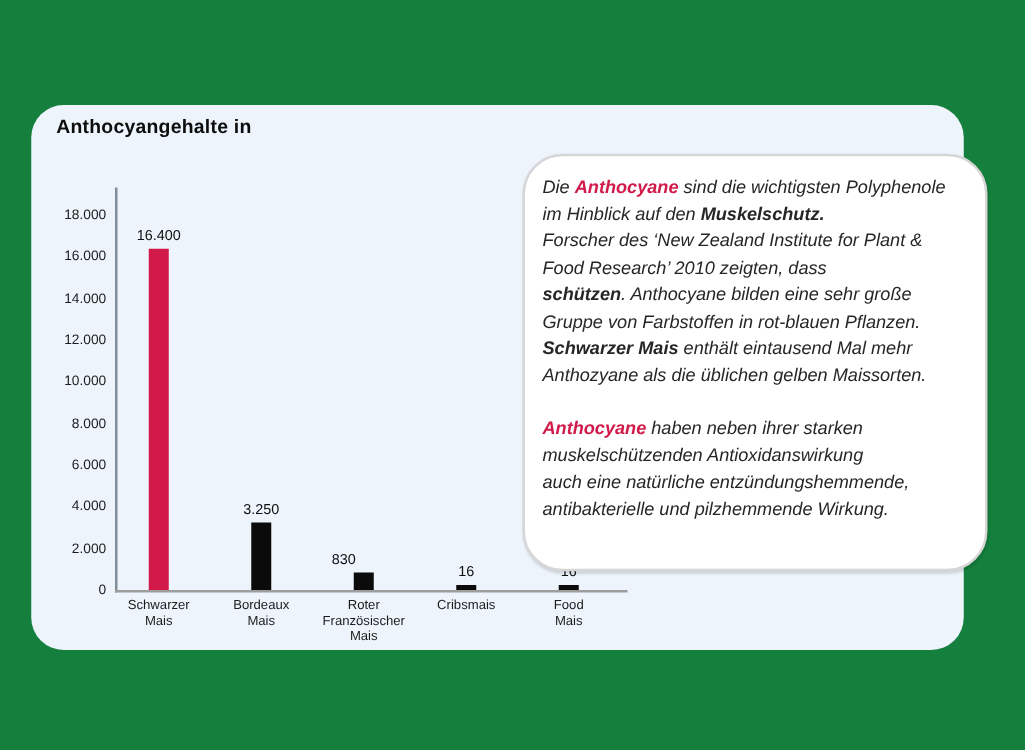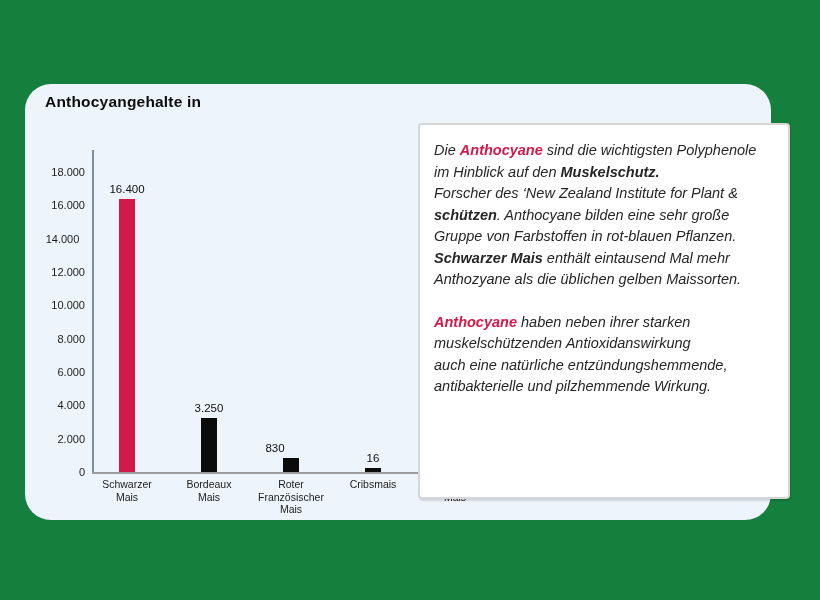--- a/index.html
+++ b/index.html
@@ -30,25 +30,25 @@
   .chart { position: absolute; left: 40px; top: 140px; width: 480px; height: 395px; }
   .chart > div { position: absolute; }
   .vaxis { width: 2px; background: #818c99; }
   .haxis { height: 2px; background: #9d9d9d; }
   .ytick  { text-align: right; font-size: 11px;   color: #1c1c1c; height: 14px; line-height: 14px; }
   .vlabel { text-align: center; font-size: 11.5px; color: #111111; height: 14px; line-height: 14px; }
   .clabel { text-align: center; font-size: 10.5px; line-height: 12.5px; color: #1c1c1c; }
   .infobox {
     position: absolute;
     left: 418px; top: 123px;
-    width: 372px; height: 376px;
+    width: 372px; height: 334px;
     box-sizing: border-box;
     background: #ffffff;
     border: 2px solid #d6d6d6;
-    border-radius: 4px;
+    border-radius: 32px;
     box-shadow: 1px 2px 2px rgba(0,0,0,0.13);
     padding: 15px 10px 0 14px;
     font-style: italic;
     font-size: 14.5px;
     line-height: 21.5px;
     color: #262626;
   }
   .ib-para + .ib-para { margin-top: 21px; }
   .ib-line { white-space: nowrap; }
   .ib-line .b { font-weight: bold; }
@@ -62,21 +62,21 @@
 
   <div class="title">
     <div>Anthocyangehalte in</div>
   </div>
 
   <div class="chart" id="chart">
       <div class="vaxis" style="left: 52px; top: 10px; height: 324px;"></div>
       <div class="haxis" style="left: 52px; top: 332px; width: 410px;"></div>
       <div class="ytick" style="left: 0px; top: 25px; width: 45px;">18.000</div>
       <div class="ytick" style="left: 0px; top: 58.3333px; width: 45px;">16.000</div>
-      <div class="ytick" style="left: 0px; top: 91.6667px; width: 45px; text-align: center;">14.000</div>
+      <div class="ytick" style="left: 0px; top: 91.6667px; width: 45px;">14.000</div>
       <div class="ytick" style="left: 0px; top: 125px; width: 45px;">12.000</div>
       <div class="ytick" style="left: 0px; top: 158.333px; width: 45px;">10.000</div>
       <div class="ytick" style="left: 0px; top: 191.667px; width: 45px;">8.000</div>
       <div class="ytick" style="left: 0px; top: 225px; width: 45px;">6.000</div>
       <div class="ytick" style="left: 0px; top: 258.333px; width: 45px;">4.000</div>
       <div class="ytick" style="left: 0px; top: 291.667px; width: 45px;">2.000</div>
       <div class="ytick" style="left: 0px; top: 325px; width: 45px;">0</div>
       <div class="bar" style="left: 79px; top: 59px; width: 16px; height: 273px; background: rgb(209, 25, 74);"></div>
       <div class="vlabel" style="left: 52px; top: 42px; width: 70px;">16.400</div>
       <div class="clabel" style="left: 42px; top: 338px; width: 90px;">
@@ -107,20 +107,21 @@
         <div>Food</div>
         <div>Mais</div>
       </div>
     </div>
 
   <div class="infobox" id="infobox">
       <div class="ib-para">
         <div class="ib-line"><span>Die </span><span class="b accent">Anthocyane</span><span> sind die wichtigsten Polyphenole</span></div>
         <div class="ib-line"><span>im Hinblick auf den </span><span class="b">Muskelschutz.</span></div>
         <div class="ib-line"><span>Forscher des ‘New Zealand Institute for Plant &amp;</span></div>
+        <div class="ib-line"><span>Food Research’ 2010 zeigten, dass</span></div>
         <div class="ib-line"><span class="b">schützen</span><span>.  Anthocyane bilden eine sehr große</span></div>
         <div class="ib-line"><span>Gruppe von Farbstoffen in rot-blauen Pflanzen.</span></div>
         <div class="ib-line"><span class="b">Schwarzer Mais</span><span>  enthält eintausend Mal mehr</span></div>
         <div class="ib-line"><span>Anthozyane als die üblichen gelben Maissorten.</span></div>
       </div>
       <div class="ib-para">
         <div class="ib-line"><span class="b accent">Anthocyane</span><span> haben neben ihrer starken</span></div>
         <div class="ib-line"><span>muskelschützenden Antioxidanswirkung</span></div>
         <div class="ib-line"><span>auch eine natürliche entzündungshemmende,</span></div>
         <div class="ib-line"><span>antibakterielle und pilzhemmende Wirkung.</span></div>

